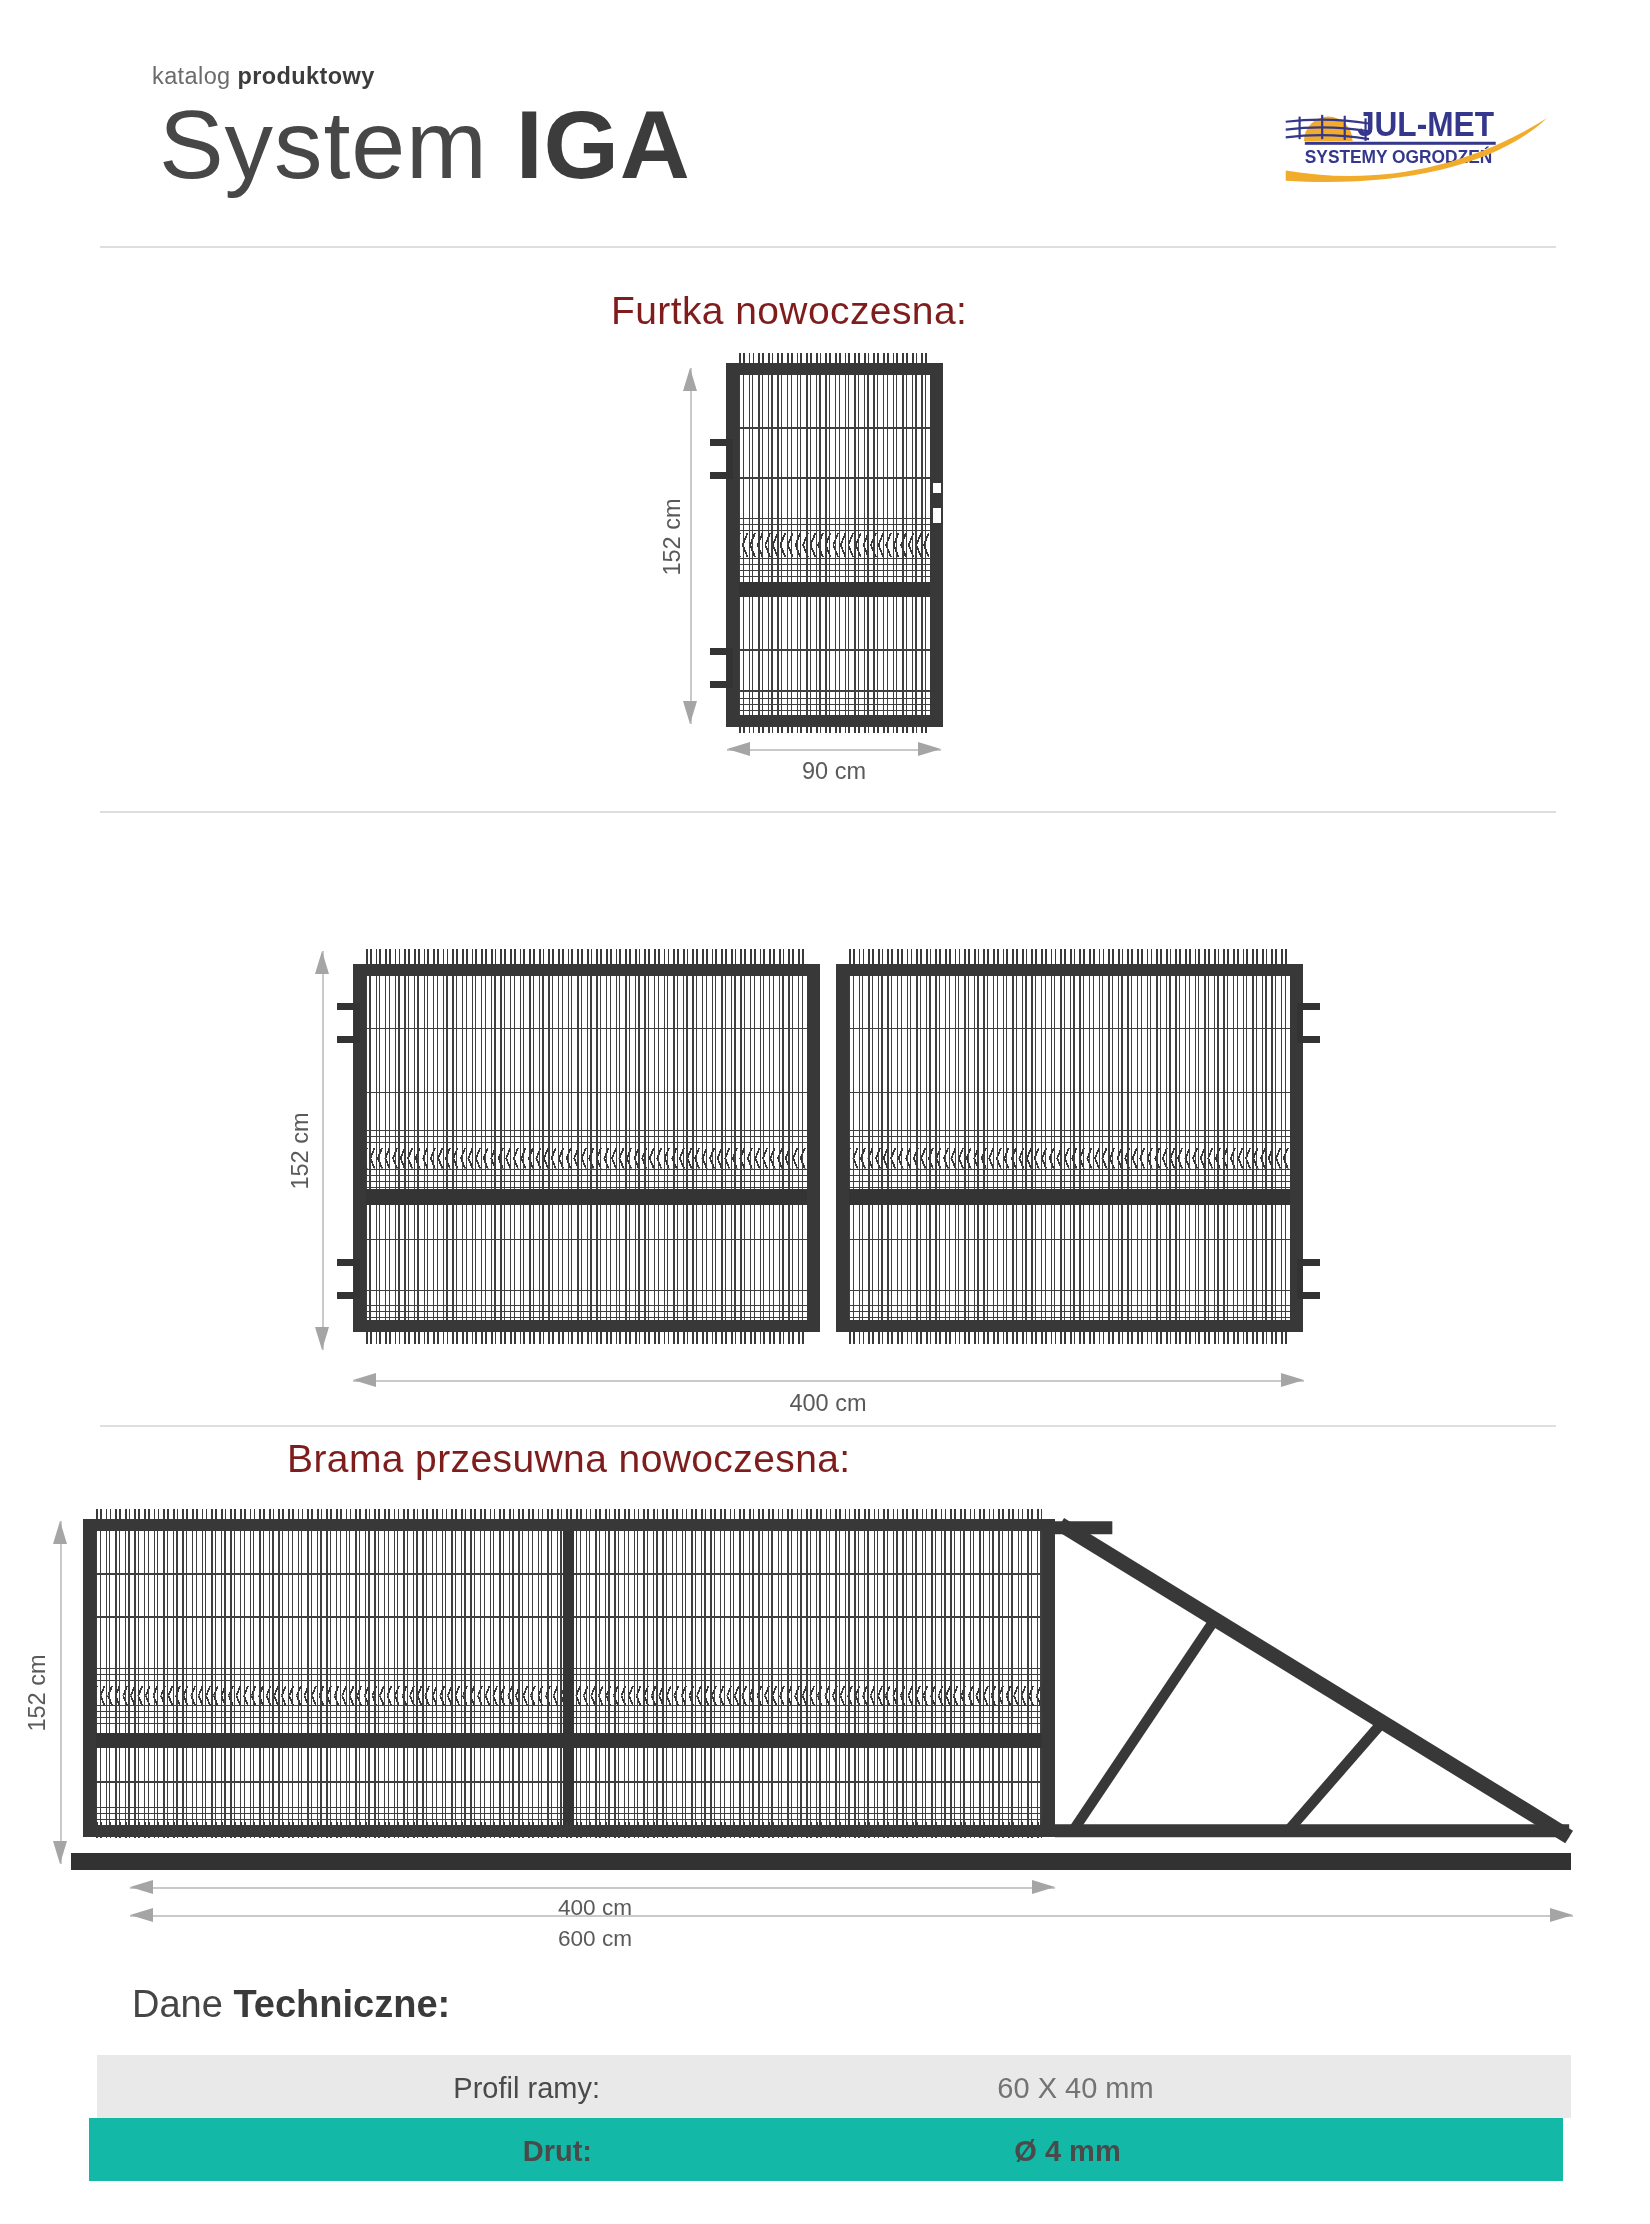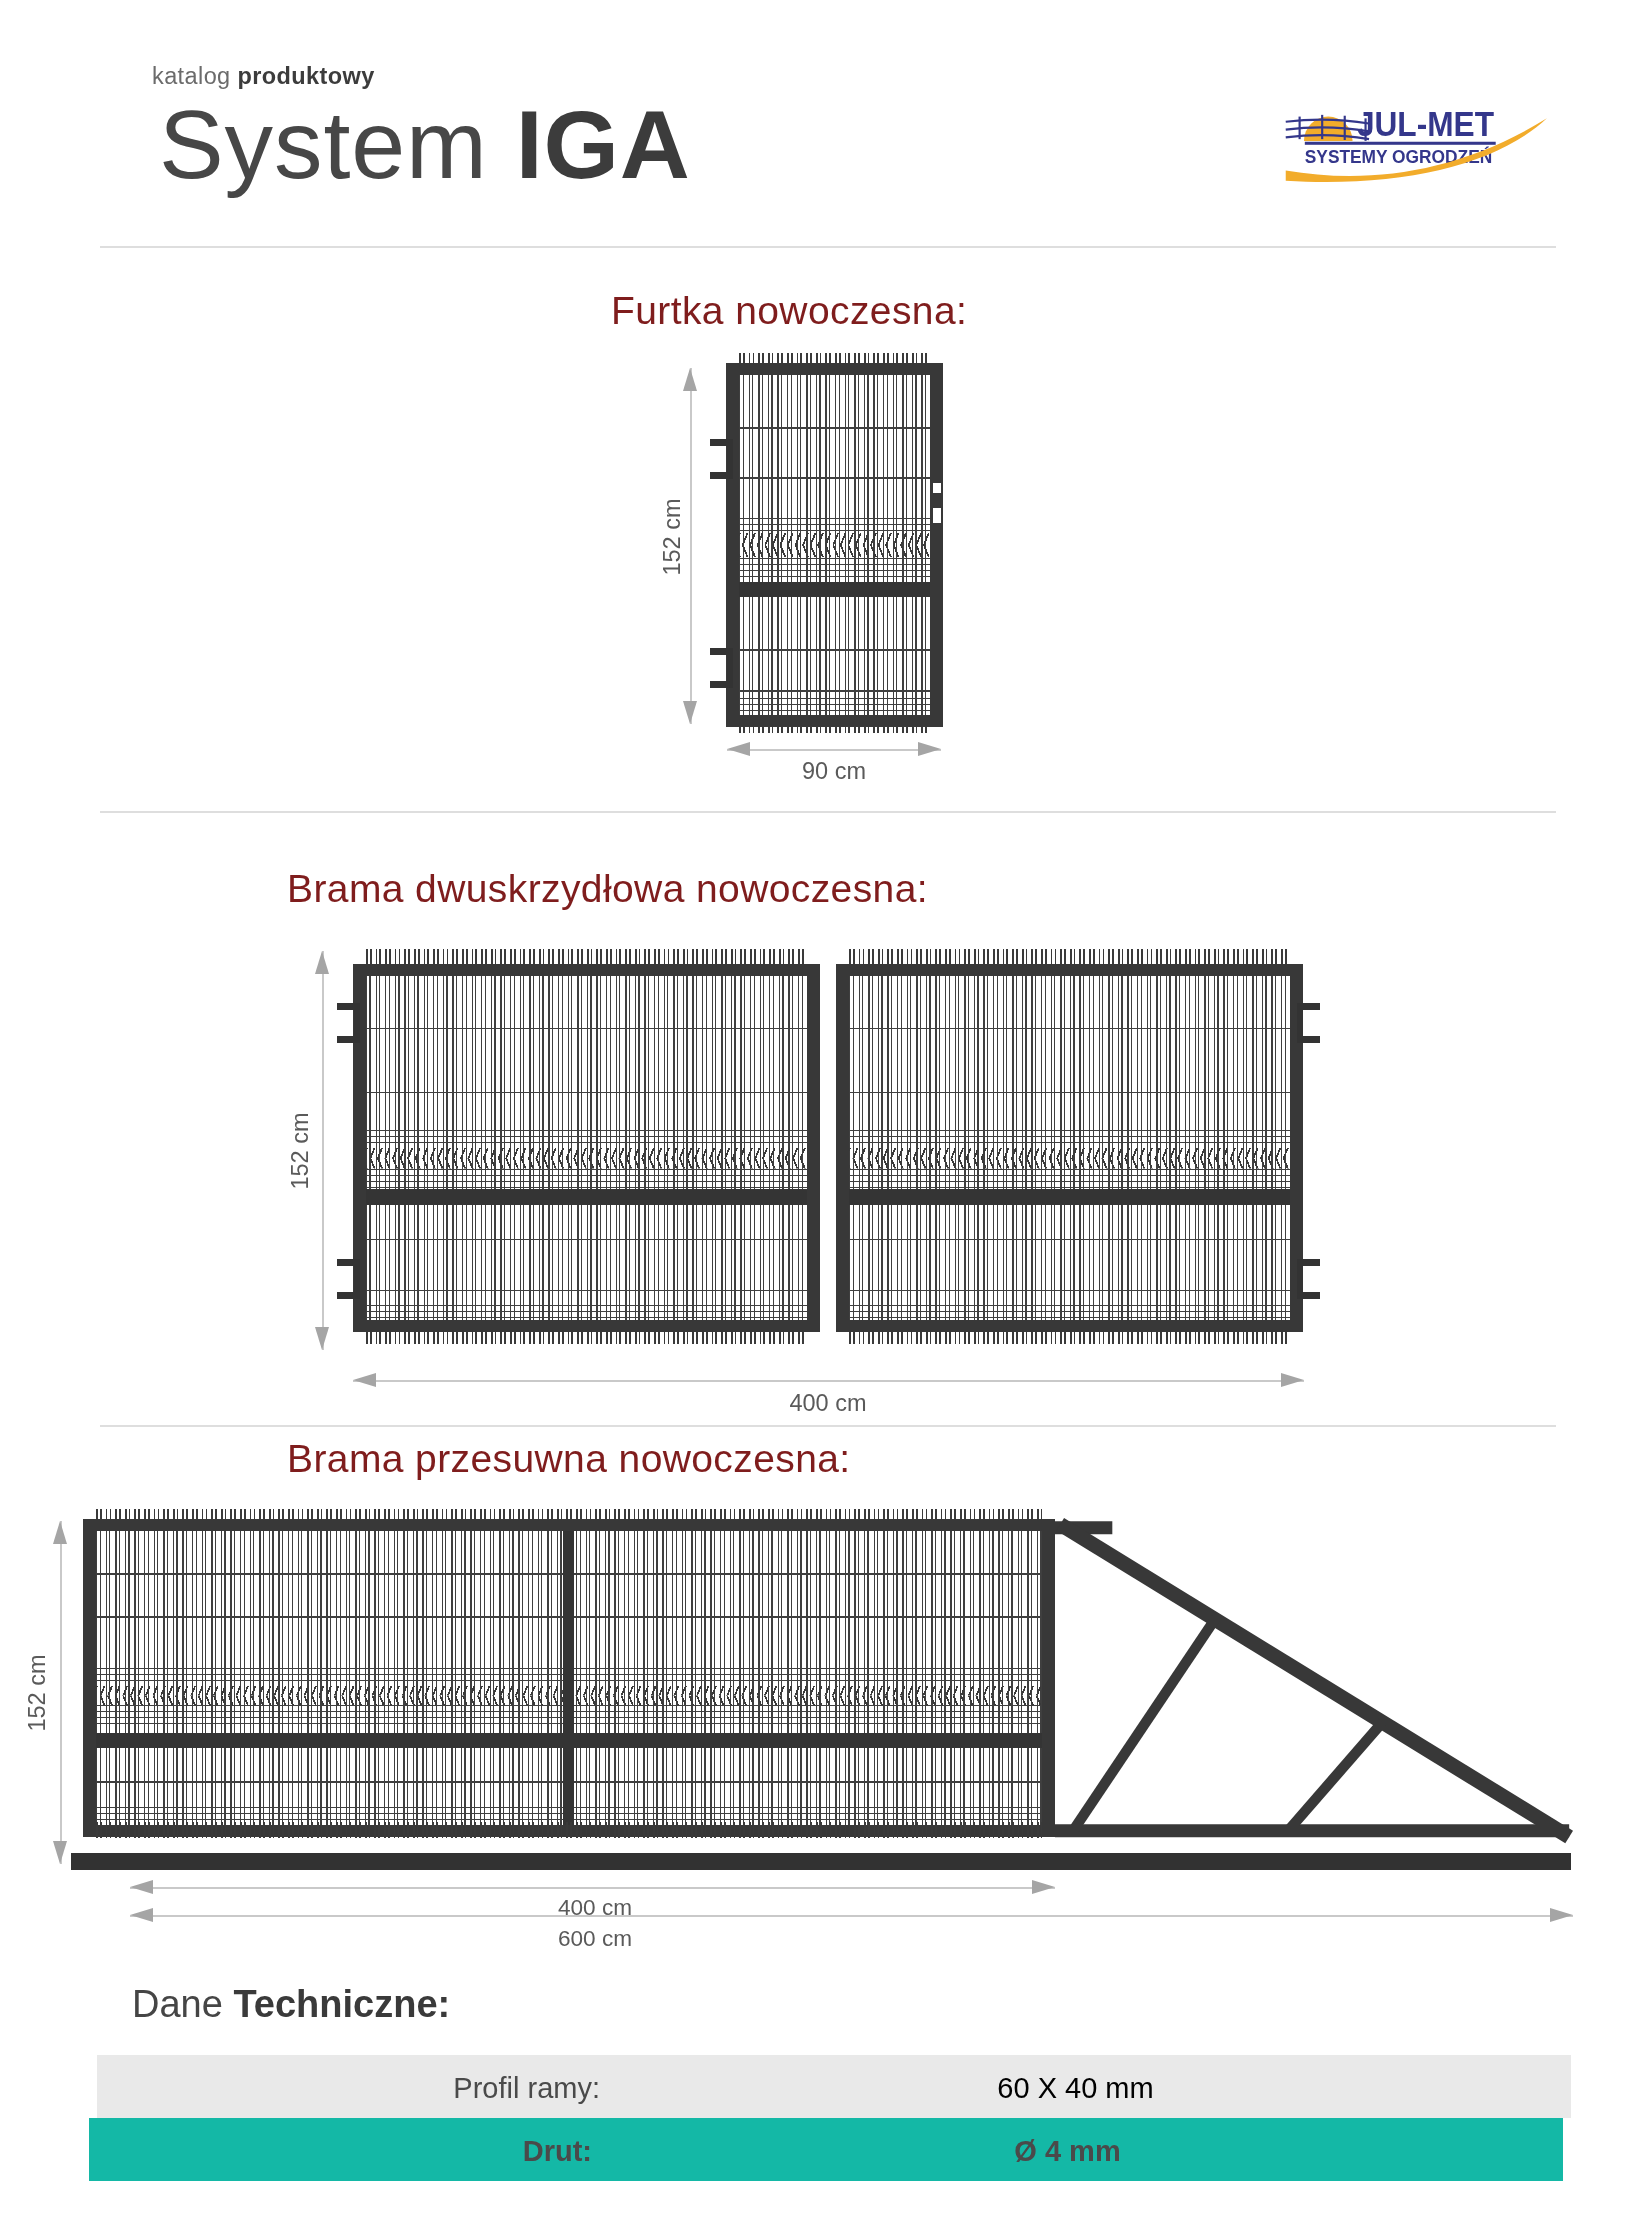--- a/index.html
+++ b/index.html
@@ -106,21 +106,20 @@
     <div class="hingeL" style="left:-15.6px;top:295px;"></div>
     <div class="lockhole" style="left:207px;top:130px;height:10.4px;"></div>
     <div class="lockhole" style="left:207px;top:155px;height:14.8px;"></div>
   </div>
 
   <div class="dimh" style="left:727px;top:749px;width:214px;"></div>
   <div class="abs dimlabel" style="left:747px;top:758px;width:174px;">90 cm</div>
 
   <div class="sep" style="top:811px;"></div>
 
-  <div class="abs secheading" style="left:287px;top:867px;">Brama dwuskrzydłowa nowoczesna:</div>
 
   <div class="dimv" style="left:322px;top:951px;height:399px;"></div>
   <div class="abs dimlabel vlabel" style="left:249px;top:1137px;width:104px;height:28px;">152 cm</div>
 
   <div class="abs" style="left:353px;top:949px;width:468px;height:395px;">
     <div class="prongs" style="left:13px;right:13px;top:0;height:15.6px;"></div>
     <div class="gframe" style="left:0;top:14.8px;width:441px;height:344px;">
       <div class="mesh"></div>
       <div class="hwire" style="top:52px;"></div>
       <div class="hwire" style="top:116px;"></div>
@@ -198,21 +197,21 @@
   <div class="dimh" style="left:130px;top:1887px;width:925px;"></div>
   <div class="abs dimlabel" style="left:508px;top:1895px;width:174px;font-size:22.6px;">400 cm</div>
 
   <div class="dimh" style="left:130px;top:1915px;width:1443px;"></div>
   <div class="abs dimlabel" style="left:508px;top:1926px;width:174px;font-size:22.6px;">600 cm</div>
 
   <div class="abs techheading" style="left:132px;top:1983px;"><span>Dane</span>&nbsp;<b>Techniczne:</b></div>
 
   <div class="abs" style="left:97px;top:2055px;width:1474px;height:63px;background:#e9e9e9;">
     <div class="abs" style="left:242px;top:16.5px;width:261px;font-size:29px;color:#4a4a4a;text-align:right;">Profil ramy:</div>
-    <div class="abs" style="left:848px;top:16.5px;width:261px;font-size:29px;color:#000000;text-align:center;">60 X 40 mm</div>
+    <div class="abs" style="left:848px;top:16.5px;width:261px;font-size:29px;color:#737373;text-align:center;">60 X 40 mm</div>
   </div>
 
   <div class="abs" style="left:89px;top:2118px;width:1474px;height:63px;background:#14b8a6;font-weight:bold;">
     <div class="abs" style="left:242px;top:16.5px;width:261px;font-size:29px;color:#4a4a4a;text-align:right;">Drut:</div>
     <div class="abs" style="left:848px;top:16.5px;width:261px;font-size:29px;color:#4a4a4a;text-align:center;">Ø 4 mm</div>
   </div>
 
 </div>
 
 

